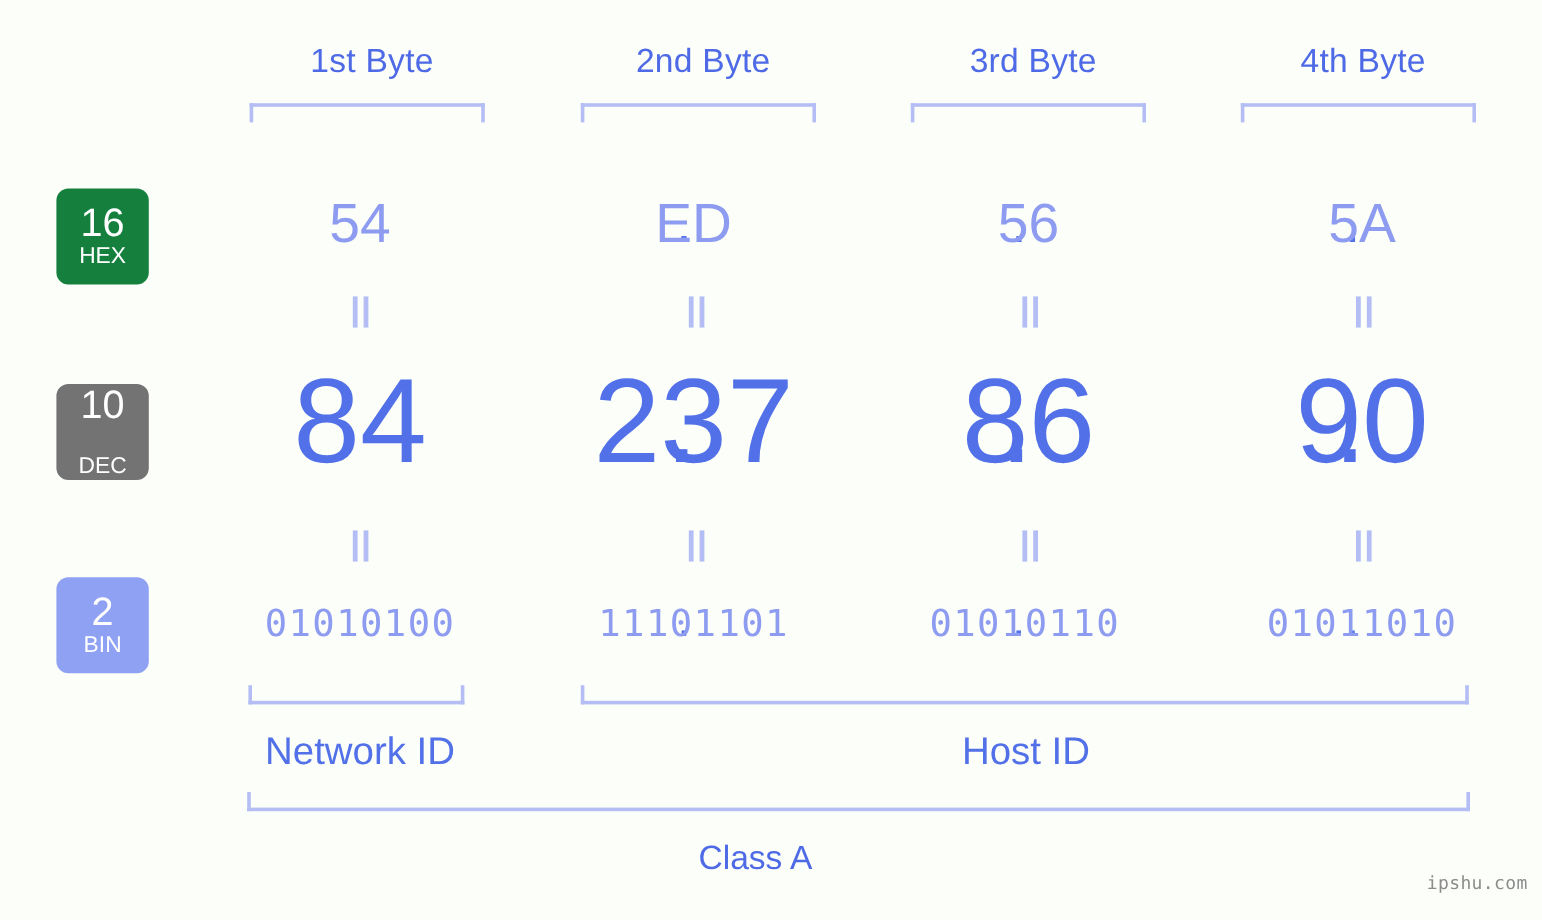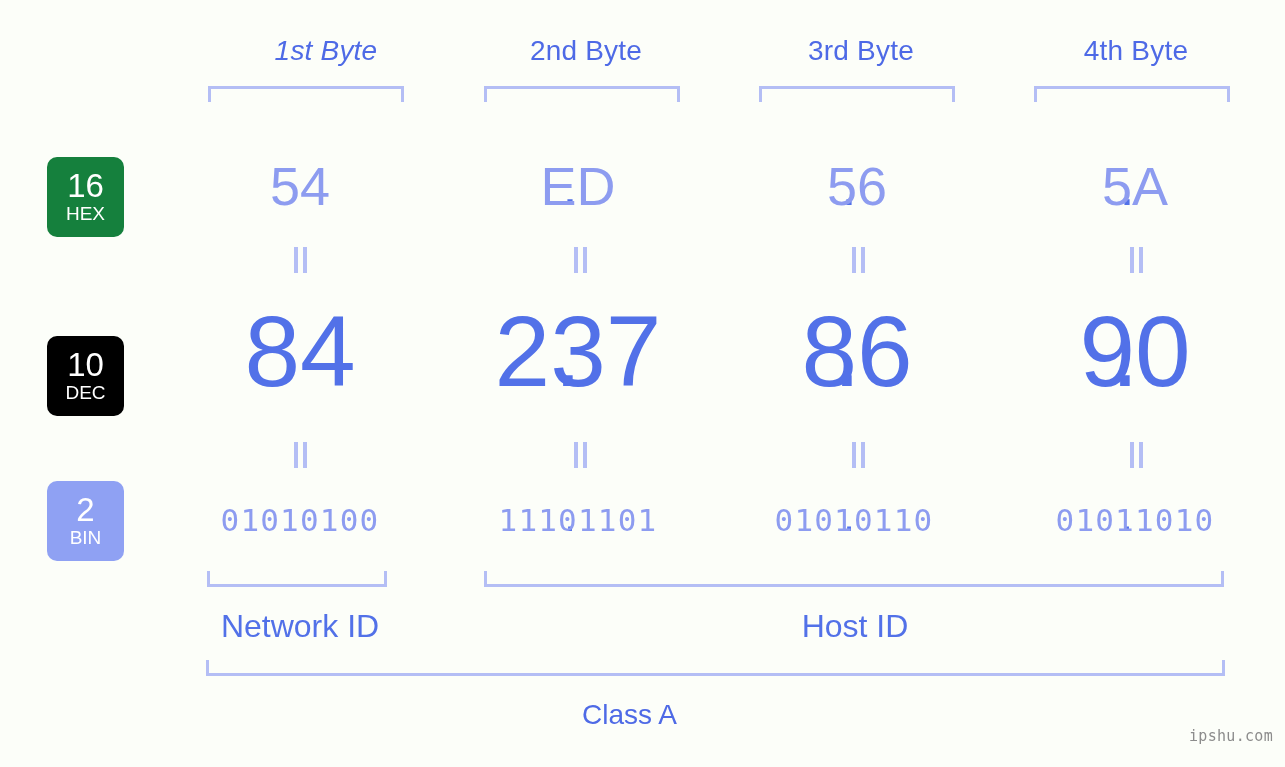--- a/index.html
+++ b/index.html
@@ -83,21 +83,21 @@
   }
   .sep {
     position: absolute;
     text-align: center;
     white-space: nowrap;
   }
 
   
   .row-hex .octet,
   .row-hex .sep {
-    font-size: 54px;
+    font-size: 46px;
     line-height: 56px;
     color: #8d9cf0;
     font-family: "Liberation Sans", sans-serif;
   }
   .row-hex .sep { color: #5271e8; }
 
   
   .row-dec .octet,
   .row-dec .sep {
     font-size: 100px;
@@ -167,21 +167,21 @@
     font-size: 15px;
     color: #8c8c8c;
     letter-spacing: 0.3px;
   }
 </style>
 </head>
 <body>
 
 <div id="stage">
 
-  <div class="byte-label" style="left:196px;font-style:italic;">1st Byte</div>
+  <div class="byte-label" style="left:180px;">1st Byte</div>
   <div class="byte-label" style="left:456px;">2nd Byte</div>
   <div class="byte-label" style="left:731px;">3rd Byte</div>
   <div class="byte-label" style="left:1006px;">4th Byte</div>
 
   <div class="bracket-top" style="left:208px; width:196px;"></div>
   <div class="bracket-top" style="left:484px; width:196px;"></div>
   <div class="bracket-top" style="left:759px; width:196px;"></div>
   <div class="bracket-top" style="left:1034px; width:196px;"></div>
 
   <div class="badge" style="top:157px; background:#15803d;">
@@ -209,21 +209,21 @@
     </div>
   <div class="eq" style="left:848px; top:247px;">
       <i></i>
       <i></i>
     </div>
   <div class="eq" style="left:1126px; top:247px;">
       <i></i>
       <i></i>
     </div>
 
-  <div class="badge" style="top:336px; background:#000000;">
+  <div class="badge" style="top:320px; background:#737373;justify-content:space-between;">
     <span class="num">10</span>
     <span class="name">DEC</span>
   </div>
 
   <div class="row row-dec" style="top:296px;">
     <div class="octet" style="left:20px;  width:260px;">84</div>
     <div class="sep" style="left:398px; width:40px;">.</div>
     <div class="octet" style="left:298px; width:260px;">237</div>
     <div class="sep" style="left:677px; width:40px;">.</div>
     <div class="octet" style="left:577px; width:260px;">86</div>

